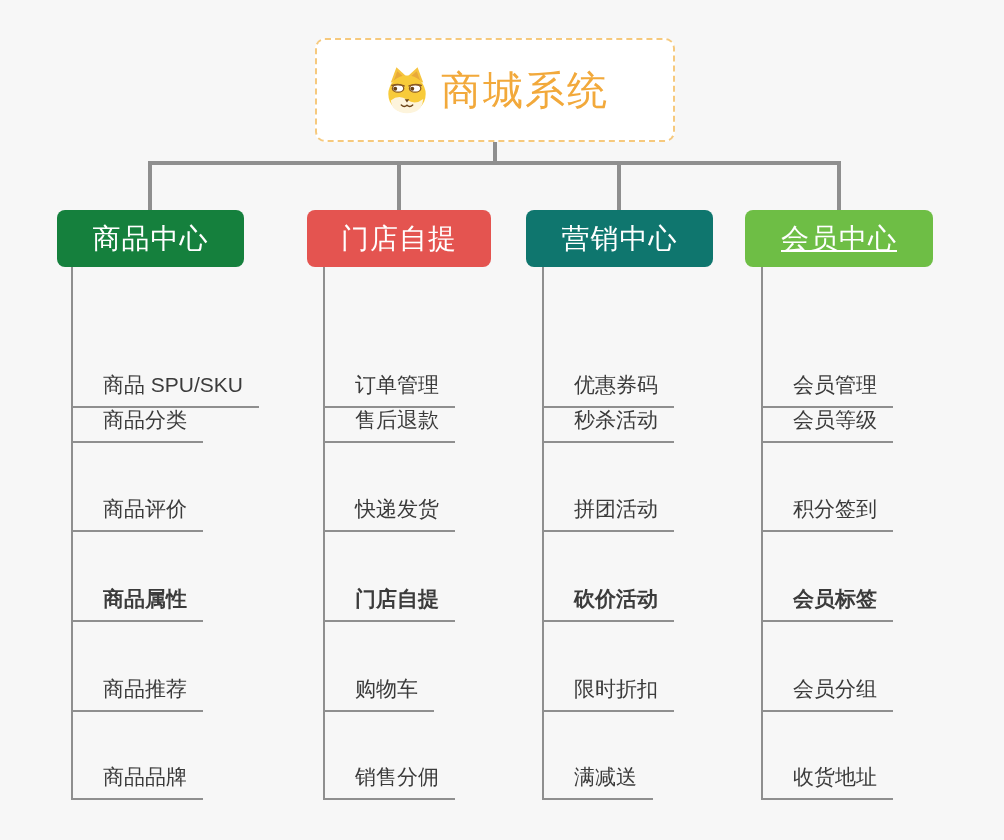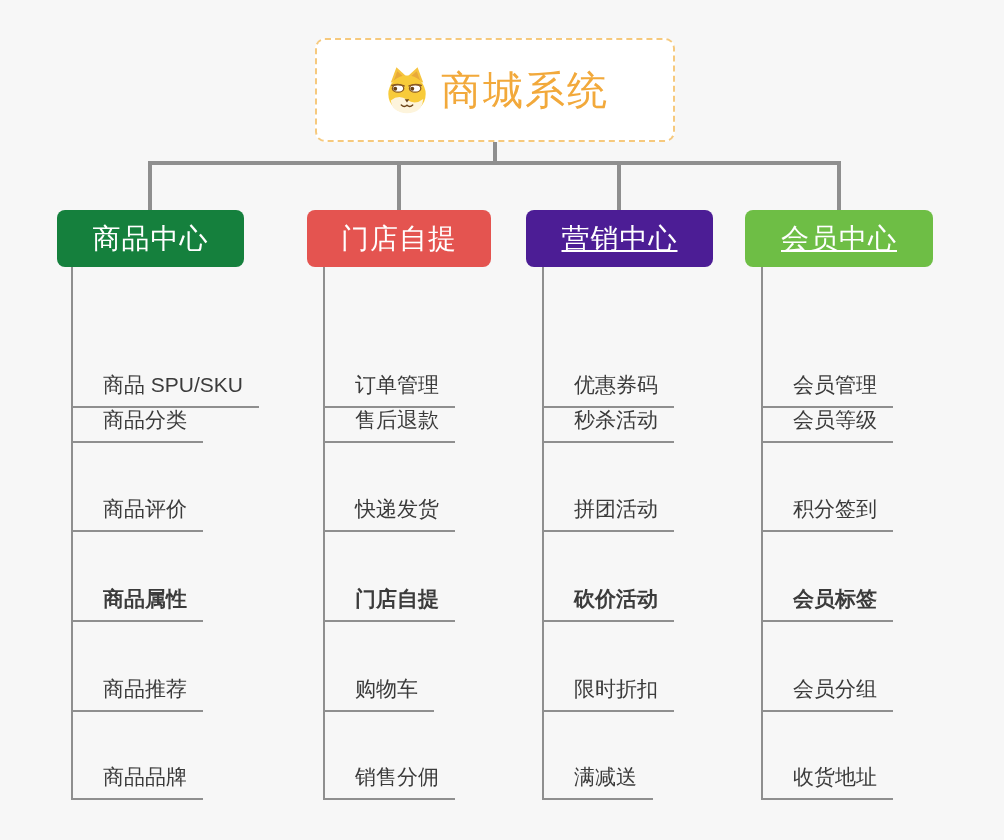--- a/index.html
+++ b/index.html
@@ -130,21 +130,21 @@
 
   <div class="conn conn-root-drop"></div>
   <div class="conn conn-hbar"></div>
   <div class="conn conn-drop d0"></div>
   <div class="conn conn-drop d1"></div>
   <div class="conn conn-drop d2"></div>
   <div class="conn conn-drop d3"></div>
 
   <div class="branch-box b0" style="background-color: #15803d;">商品中心</div>
   <div class="branch-box b1" style="background-color: rgb(228, 84, 80);">门店自提</div>
-  <div class="branch-box b2" style="background-color: #4c1d95; text-decoration: underline;">营销中心</div>
+  <div class="branch-box b2" style="background-color: #0f766e;">营销中心</div>
   <div class="branch-box b3" style="background-color: rgb(110, 190, 69);">会员中心</div>
 
   <div class="trunk t0"></div>
   <div class="trunk t1"></div>
   <div class="trunk t2"></div>
   <div class="trunk t3"></div>
 
   <div class="leaf c0 r0">商品 SPU/SKU</div>
   <div class="leaf c0 r1">商品分类</div>
   <div class="leaf c0 r2">商品评价</div>

